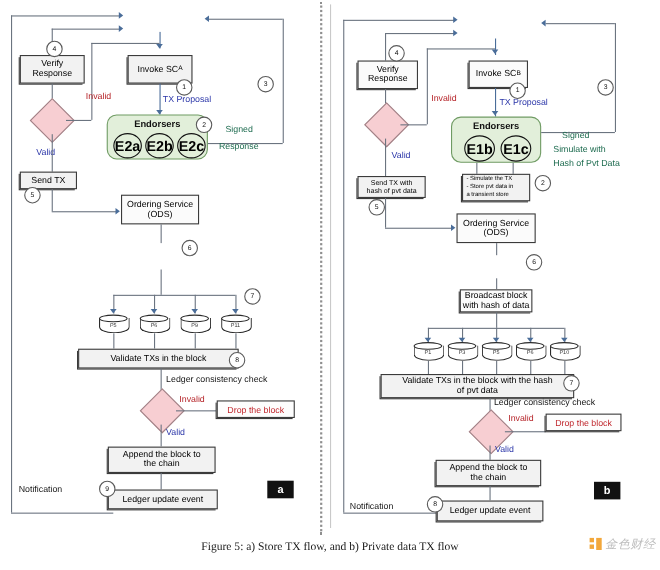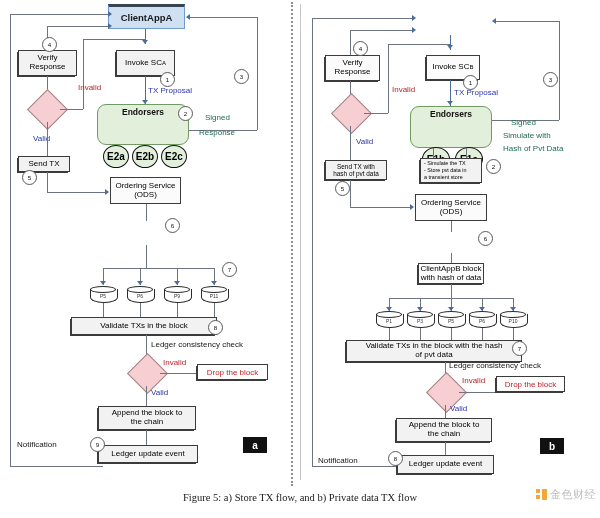--- a/index.html
+++ b/index.html
@@ -28,21 +28,21 @@
           border:1px solid #6e9bc9;border-top:3px solid #36454f;
           display:flex;align-items:center;justify-content:center;
           font-size:9.5px;font-weight:bold;color:#1a1a1a;}
 
   .endorsers{position:absolute;box-sizing:border-box;background:#e2efda;
              border:1.5px solid #6f9b63;border-radius:9px;}
   .endorsers .title{position:absolute;top:2px;left:0;right:0;text-align:center;
              font-size:8.5px;font-weight:bold;color:#111;}
   .ecircle{position:absolute;border:1.3px solid #111;border-radius:50%;
            background:#e2efda;display:flex;align-items:center;
-           justify-content:center;font-size:10px;font-weight:bold;margin-top:24px;}
+           justify-content:center;font-size:13px;font-weight:bold;}
 
   .diamond{position:absolute;background:#f7ced2;border:1px solid #9f8186;
            transform:rotate(45deg);}
 
   .numbadge{position:absolute;width:13px;height:13px;border-radius:50%;
             border:1px solid #5a5a5a;background:#fff;display:flex;
             align-items:center;justify-content:center;font-size:6.2px;
             color:#111;z-index:6;}
 
   .lbl{position:absolute;font-size:8px;white-space:nowrap;}
@@ -79,21 +79,21 @@
            align-items:center;justify-content:center;
            box-shadow:-1.5px 1.5px 0 -0.5px #3b3b3b;}
 
   .panelmark{position:absolute;width:24px;height:16px;background:#111;
              color:#fff;font-size:10px;font-weight:bold;display:flex;
              align-items:center;justify-content:center;}
 
   .caption{position:absolute;left:0;top:492px;width:600px;text-align:center;
            font-family:"Liberation Serif",serif;font-size:10.5px;color:#1a1a1a;}
 
-  .wm{position:absolute;right:4px;top:487px;display:flex;align-items:center;gap:2px;}
+  .wm{position:absolute;right:4px;top:487px;display:flex;align-items:center;gap:2px;font-style:italic;}
   .wm .mk{width:12px;height:12px;position:relative;}
   .wm .mk i{position:absolute;background:#f2a73b;display:block;}
   .wm .cn{font-size:11px;color:#bdbdbd;font-family:"DejaVu Sans",sans-serif;
           letter-spacing:0.5px;}
 </style>
 </head>
 <body>
 
 <div class="panel" id="panel-a">
 
@@ -102,21 +102,20 @@
   <div class="arrow ar-r" style="left:108px;top:11px;"></div>
   <div class="line h" style="left:10px;top:466px;width:93px;"></div>
 
   <div class="line v" style="left:47px;top:26px;height:30px;"></div>
   <div class="line h" style="left:47px;top:26px;width:63px;"></div>
   <div class="arrow ar-r" style="left:108px;top:23px;"></div>
 
   <div class="line blu v" style="left:145px;top:29px;height:15px;"></div>
   <div class="arrow ar-d" style="left:142px;top:40px;"></div>
 
-  <div class="client" style="left:108px;top:4px;width:77px;height:25px;">ClientAppA</div>
 
   <div class="numbadge" style="left:42px;top:37px;">4</div>
 
   <div class="node" style="left:18px;top:50px;width:59px;height:26px;">
     <span style="white-space:pre-line">Verify
 Response</span>
   </div>
 
   <div class="node" style="left:116px;top:50px;width:59px;height:26px;">
     <span>Invoke SC</span>
@@ -324,21 +323,21 @@
 (ODS)</span>
   </div>
 
   <div class="line v" style="left:151px;top:221px;height:11px;"></div>
 
   <div class="numbadge" style="left:178px;top:231px;">6</div>
 
   <div class="line v" style="left:151px;top:253px;height:10px;"></div>
 
   <div class="node white" style="left:118px;top:263px;width:66px;height:21px;">
-    <span style="white-space:pre-line">ClientAppB block
+    <span style="white-space:pre-line">Broadcast block
 with hash of data</span>
   </div>
 
   <div class="line v" style="left:151px;top:284px;height:14px;"></div>
   <div class="line h" style="left:89px;top:298px;width:124px;"></div>
   <div class="line v" style="left:89px;top:298px;height:13px;"></div>
   <div class="line v" style="left:120px;top:298px;height:13px;"></div>
   <div class="line v" style="left:151px;top:298px;height:13px;"></div>
   <div class="line v" style="left:182px;top:298px;height:13px;"></div>
   <div class="line v" style="left:213px;top:298px;height:13px;"></div>

